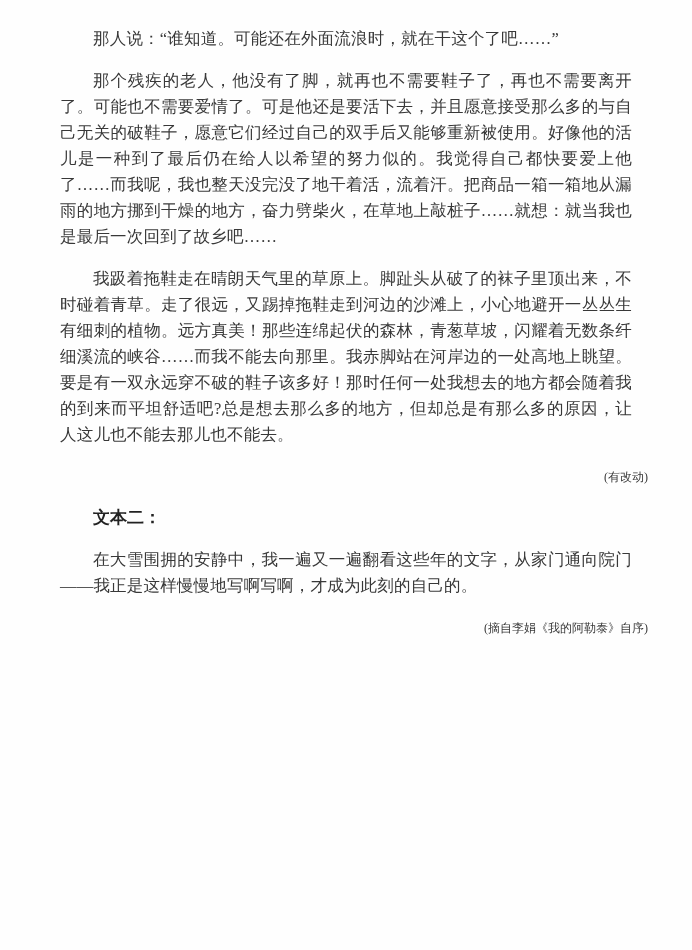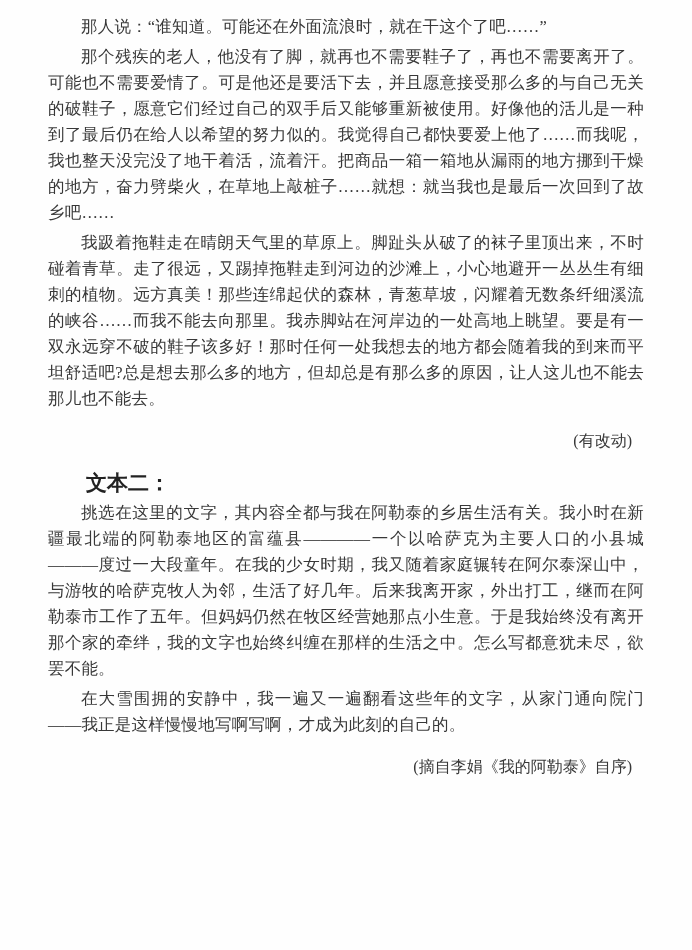--- a/index.html
+++ b/index.html
@@ -12,37 +12,37 @@
     box-sizing: border-box;
     width: 692px;
     height: 950px;
     background: #fefefe;
     padding: 10px 44px 0 44px;
     font-family: "Liberation Serif", "DejaVu Serif", serif;
     color: #383838;
     overflow: hidden;
   }
   .body-para {
-    margin: 4px;
+    margin: 16px;
     font-size: 16.5px;
     line-height: 26px;
     text-align: justify;
     text-indent: 2em;
     letter-spacing: 0.2px;
   }
   .note-right {
-    margin: 16px;
-    font-size: 16px;
+    margin: 0;
+    font-size: 12px;
     line-height: 26px;
     text-align: right;
     text-indent: 0;
   }
   .section-heading {
-    margin: 0;
-    font-size: 21px;
+    margin: 15px;
+    font-size: 17px;
     line-height: 26px;
     font-weight: bold;
     text-indent: 2em;
     color: #222222;
     font-family: "Liberation Sans", "DejaVu Sans", sans-serif;
   }
 </style>
 </head>
 <body>
 
@@ -50,18 +50,17 @@
 
   <section>
     <p class="body-para">那人说：“谁知道。可能还在外面流浪时，就在干这个了吧……”</p>
     <p class="body-para">那个残疾的老人，他没有了脚，就再也不需要鞋子了，再也不需要离开了。可能也不需要爱情了。可是他还是要活下去，并且愿意接受那么多的与自己无关的破鞋子，愿意它们经过自己的双手后又能够重新被使用。好像他的活儿是一种到了最后仍在给人以希望的努力似的。我觉得自己都快要爱上他了……而我呢，我也整天没完没了地干着活，流着汗。把商品一箱一箱地从漏雨的地方挪到干燥的地方，奋力劈柴火，在草地上敲桩子……就想：就当我也是最后一次回到了故乡吧……</p>
     <p class="body-para">我趿着拖鞋走在晴朗天气里的草原上。脚趾头从破了的袜子里顶出来，不时碰着青草。走了很远，又踢掉拖鞋走到河边的沙滩上，小心地避开一丛丛生有细刺的植物。远方真美！那些连绵起伏的森林，青葱草坡，闪耀着无数条纤细溪流的峡谷……而我不能去向那里。我赤脚站在河岸边的一处高地上眺望。要是有一双永远穿不破的鞋子该多好！那时任何一处我想去的地方都会随着我的到来而平坦舒适吧?总是想去那么多的地方，但却总是有那么多的原因，让人这儿也不能去那儿也不能去。</p>
     <p class="note-right">(有改动)</p>
   </section>
 
   <section>
     <h3 class="section-heading">文本二：</h3>
-    <p class="body-para">挑选在这里的文字，其内容全都与我在阿勒泰的乡居生活有关。我小时在新疆最北端的阿勒泰地区的富蕴县————一个以哈萨克为主要人口的小县城———度过一大段童年。在我的少女时期，我又随着家庭辗转在阿尔泰深山中，与游牧的哈萨克牧人为邻，生活了好几年。后来我离开家，外出打工，继而在阿勒泰市工作了五年。但妈妈仍然在牧区经营她那点小生意。于是我始终没有离开那个家的牵绊，我的文字也始终纠缠在那样的生活之中。怎么写都意犹未尽，欲罢不能。</p>
     <p class="body-para">在大雪围拥的安静中，我一遍又一遍翻看这些年的文字，从家门通向院门——我正是这样慢慢地写啊写啊，才成为此刻的自己的。</p>
     <p class="note-right">(摘自李娟《我的阿勒泰》自序)</p>
   </section>
 
 </div>
 
 </body></html>

